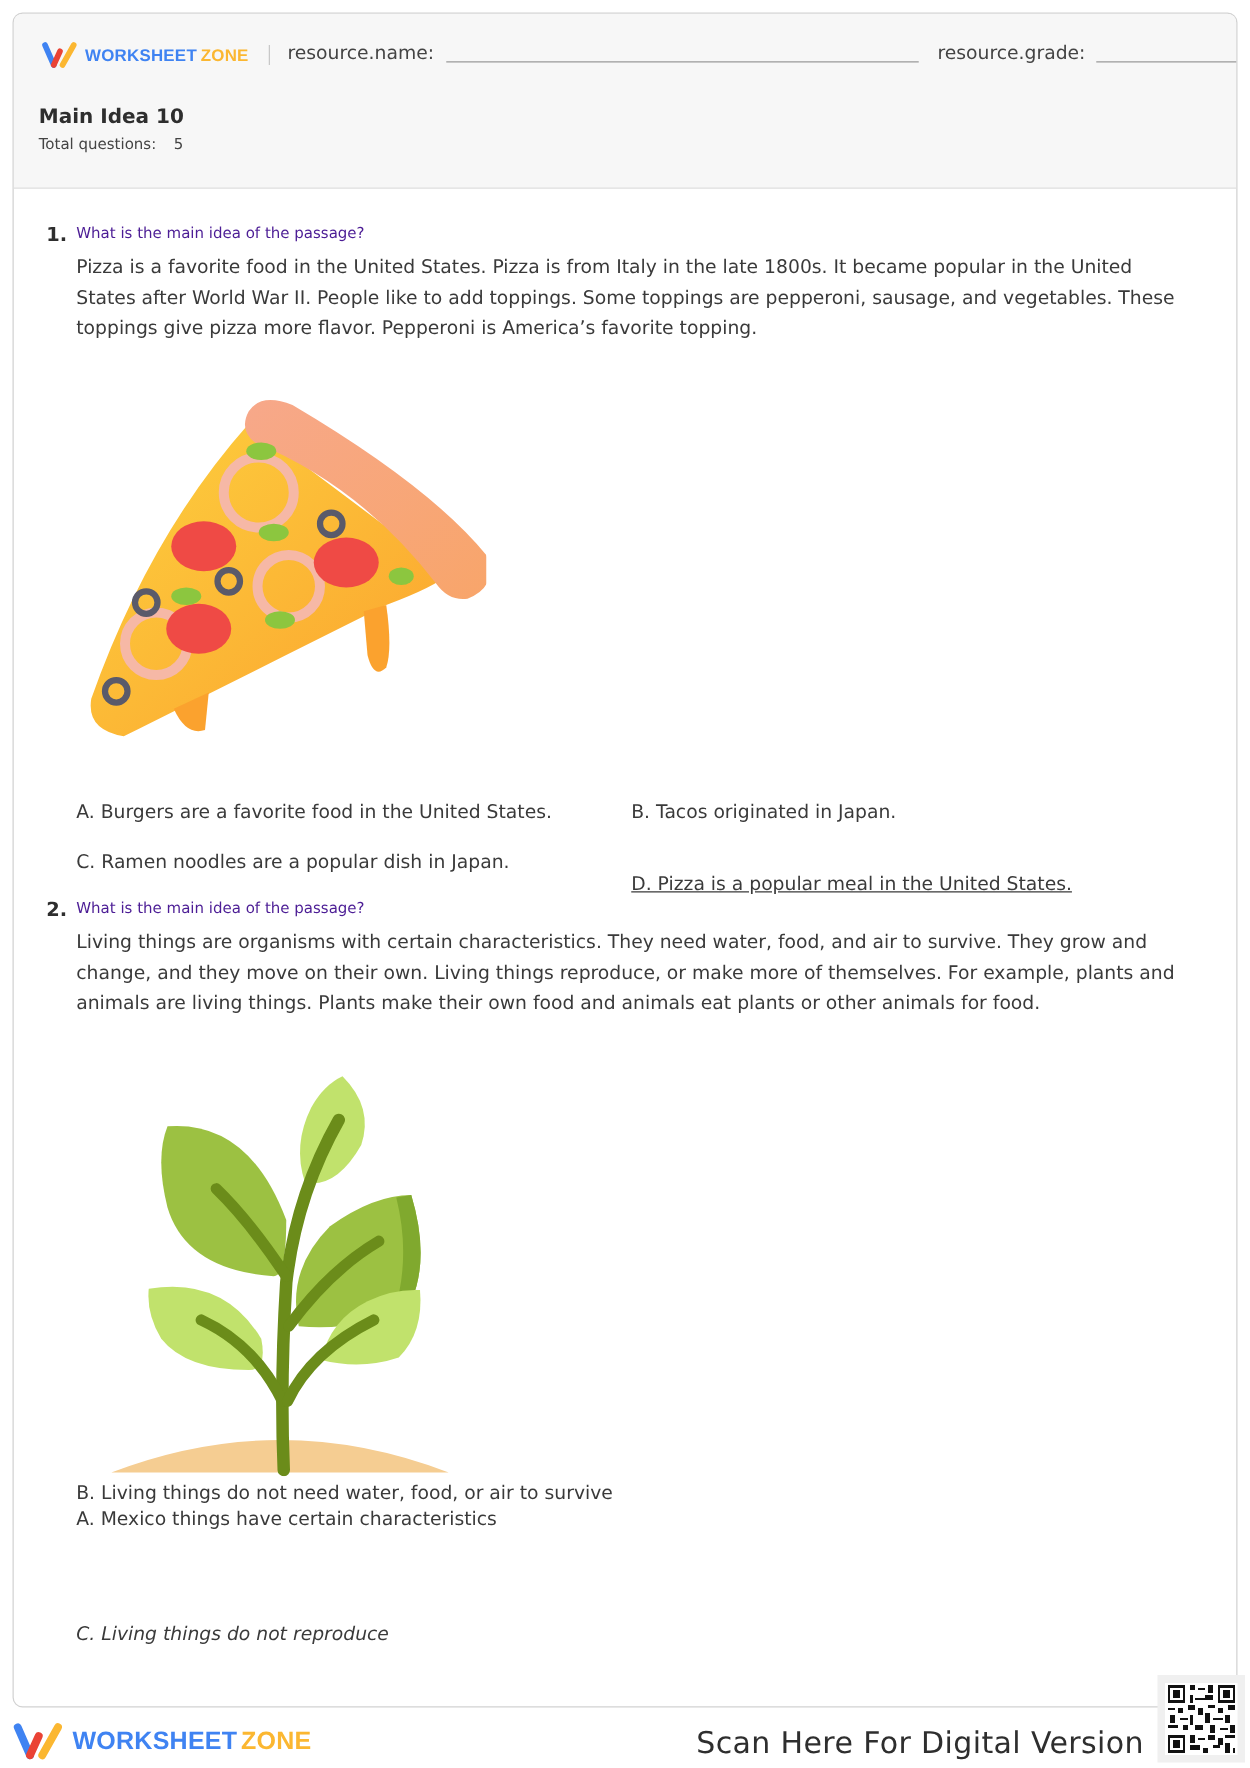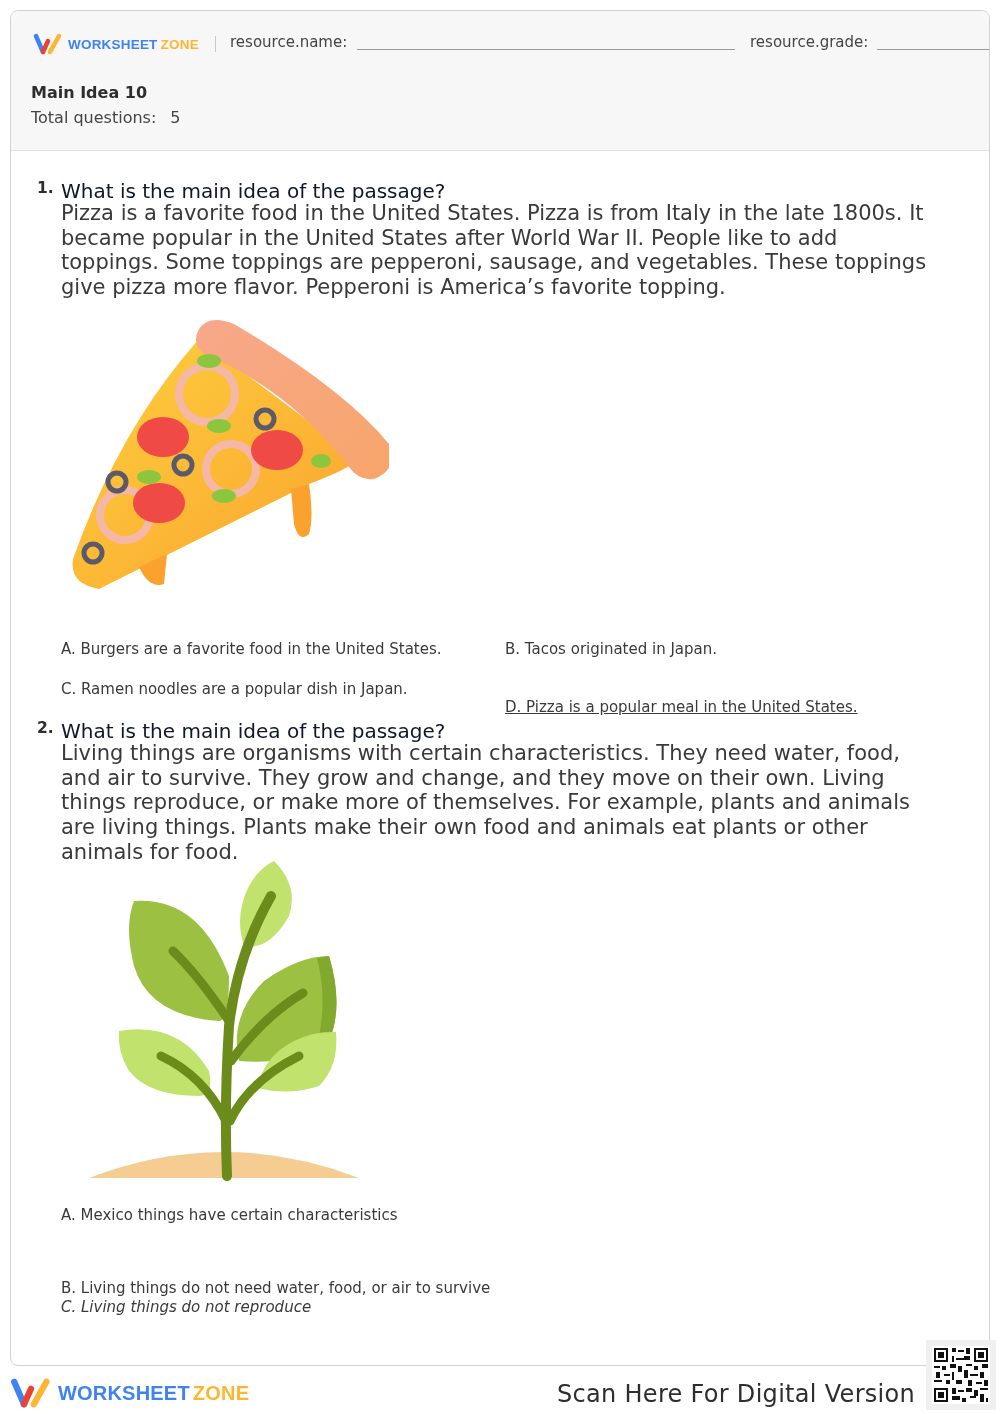--- a/index.html
+++ b/index.html
@@ -22,26 +22,26 @@
     .sep { width: 1px; height: 16px; background: #c8c8c8; margin: 0 15px 0 16px; }
 
     .field-label { font-size: 15px; color: #444; white-space: nowrap; }
     .field-line { display: inline-block; height: 1px; background: #9a9a9a; }
     .name-label { position: absolute; left: 219px; top: 22px; text-align: center; }
     .name-line { position: absolute; left: 346px; top: 38px; width: 378px; }
     .grade-label { position: absolute; left: 739px; top: 22px; text-align: center; }
     .grade-line { position: absolute; left: 866px; top: 38px; width: 120px; }
 
     .title { position: absolute; left: 20px; top: 72px; font-size: 16px; font-weight: 600; color: #2e2e2e; }
-    .total { position: absolute; left: 20px; top: 97px; font-size: 16px; color: #444; }
+    .total { position: absolute; left: 20px; top: 97px; font-size: 12px; color: #444; }
     .total .num { margin-left: 14px; }
 
     .q-num { position: absolute; font-weight: 700; font-size: 15.5px; color: #2e2e2e; }
-    .q-prompt { position: absolute; font-size: 20px; color: #0f172a; }
-    .q-passage { position: absolute; font-size: 21px; line-height: 24.7px; color: #3a3a3a; width: 880px; }
+    .q-prompt { position: absolute; font-size: 12px; color: #4c1d95; }
+    .q-passage { position: absolute; font-size: 15px; line-height: 24.7px; color: #3a3a3a; width: 880px; }
     .opt { position: absolute; font-size: 15px; color: #3a3a3a; white-space: nowrap; }
 
     .footer-logo { position: absolute; left: 10px; top: 1377px; display: flex; align-items: center; }
     .footer-logo .logo-mark { width: 42px; height: 32px; margin-right: 6px; }
     .footer-logo .logo-word { font-size: 20px; }
     .scan-text { position: absolute; left: 557px; top: 1380px; font-size: 24px; color: #2e2e2e; letter-spacing: 0.3px; }
     .qr { position: absolute; left: 926px; top: 1340px; width: 70px; height: 70px; background: #f0f0f0; padding: 6px; }
   </style>
 </head>
 <body>
@@ -126,21 +126,21 @@
       <path d="M30 175 Q90 165 120 215 Q125 240 110 240 Q60 240 40 215 Q28 195 30 175 Z" fill="#c1e26c"></path>
       <path d="M247 176 Q250 210 230 230 Q200 240 168 232 Q175 200 205 185 Q225 175 247 176 Z" fill="#c1e26c"></path>
       <path d="M138 320 Q135 250 140 170 Q148 100 182 40" fill="none" stroke="#6b8c1a" stroke-width="10" stroke-linecap="round"></path>
       <path d="M140 165 Q110 120 84 95" fill="none" stroke="#6b8c1a" stroke-width="9" stroke-linecap="round"></path>
       <path d="M142 205 Q175 160 214 137" fill="none" stroke="#6b8c1a" stroke-width="9" stroke-linecap="round"></path>
       <path d="M137 265 Q115 220 72 200" fill="none" stroke="#6b8c1a" stroke-width="9" stroke-linecap="round"></path>
       <path d="M141 265 Q160 225 210 200" fill="none" stroke="#6b8c1a" stroke-width="9" stroke-linecap="round"></path>
     </svg>
 
     <span class="opt" style="left:50px; top:1195px;">A. Mexico things have certain characteristics</span>
-    <span class="opt" style="left:50px; top:1268px;">B. Living things do not need water, food, or air to survive</span>
+    <span class="opt" style="left:50px; top:1174px;">B. Living things do not need water, food, or air to survive</span>
     <span class="opt" style="left:50px; top:1287px;font-style:italic;">C. Living things do not reproduce</span>
   </div>
 </div>
 
 <div class="footer-logo">
   <svg class="logo-mark" viewBox="0 0 30 22">
     <line x1="3" y1="3" x2="10" y2="19" stroke="#3f83f2" stroke-width="4.5" stroke-linecap="round"></line>
     <line x1="10" y1="19" x2="15" y2="8" stroke="#ea4335" stroke-width="4.5" stroke-linecap="round"></line>
     <line x1="17" y1="19" x2="26" y2="3" stroke="#fbb731" stroke-width="4.5" stroke-linecap="round"></line>
   </svg>

